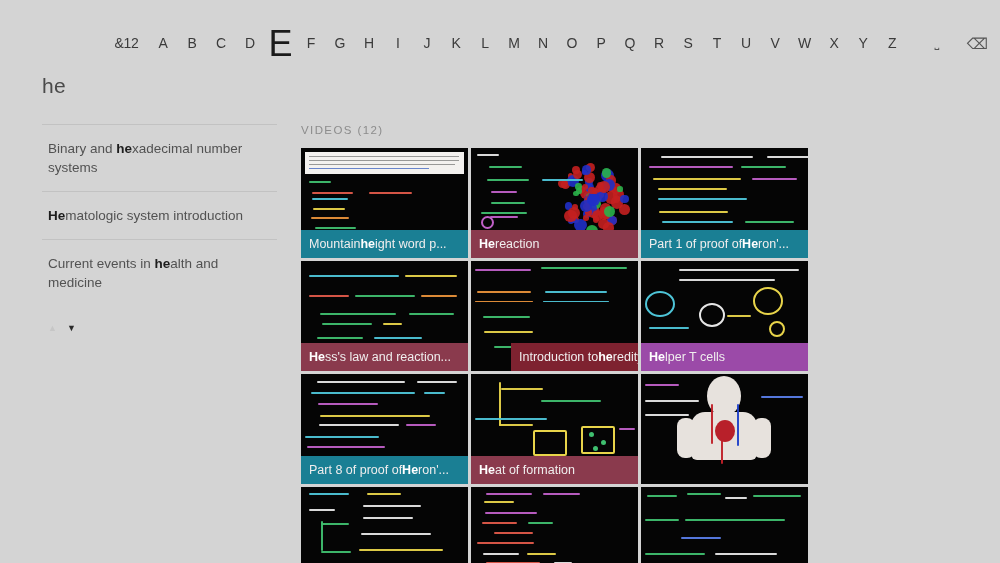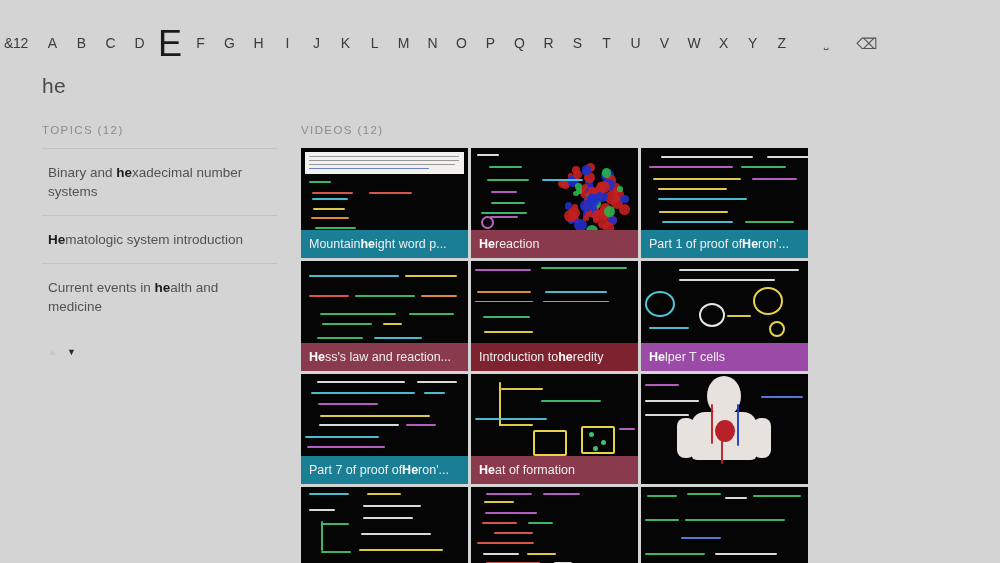--- a/index.html
+++ b/index.html
@@ -7,21 +7,21 @@
     width: 1000px; height: 563px;
     background: #d4d4d4;
     font-family: "Liberation Sans", sans-serif;
     overflow: hidden;
   }
   .app { position: relative; width: 1000px; height: 563px; background: #d4d4d4; }
 
   
   .alpha-bar {
     position: absolute; left: 0; top: 24px; width: 1000px; height: 38px;
-    display: flex; align-items: center; justify-content: flex-start;
+    display: flex; align-items: center; justify-content: flex-end;
   }
   .alpha-key {
     color: #3b3b3b; font-size: 14px; line-height: 1;
     padding: 0 0; margin: 0 8.5px; text-align: center; min-width: 12px;
     font-family: "Liberation Sans", sans-serif;
     cursor: default;
   }
   .alpha-key.num { letter-spacing: -0.3px; margin: 0 10px 0 4px; }
   .alpha-key.active {
     font-size: 36px; color: #1a1a1a; font-weight: 300;
@@ -59,21 +59,21 @@
   .tile { width: 167px; height: 110px; position: relative; overflow: hidden; background: #f97316; }
   .thumb { position: absolute; inset: 0; background: #050505; overflow: hidden; }
   .cap {
     position: absolute; left: 0; right: 0; bottom: 0; height: 28px;
     display: flex; align-items: center; padding: 0 8px;
     color: #f0eeee; font-size: 12.5px; font-weight: 400; white-space: nowrap; overflow: hidden;
   }
   .cap b { font-weight: 700; color: #ffffff; }
   .cap.teal { background: #1a7f94; }
   .cap.maroon { background: #8a3a4d; }
-  .cap.darkred { background: #7e2230; }
+  .cap.darkred { background: #7e2230; margin-left: 40px; }
   .cap.purple { background: #9b4aa8; }
 
   
   .ink { position: absolute; border-radius: 2px; }
   .stroke { position: absolute; height: 2px; border-radius: 2px; opacity: .95; }
   .stroke.v { width: 2px; height: auto; }
   .wbox { position: absolute; background: #f3f1ef; }
   .wline { position: absolute; height: 1px; background: #7a7a7a; opacity: .75; }
   .blob { position: absolute; border-radius: 50%; }
 </style>
@@ -110,21 +110,20 @@
       <div class="alpha-key">X</div>
       <div class="alpha-key">Y</div>
       <div class="alpha-key">Z</div>
       <div class="alpha-key icon icon-space">⎵</div>
       <div class="alpha-key icon">⌫</div>
     </div>
 
   <div class="query">he</div>
 
   <div class="topics-col">
-    <div class="section-head">TOPICS (12)</div>
     <div id="topicsList">
         <div class="topic-item"><span>Binary and </span><b>he</b><span>xadecimal number systems</span></div>
         <div class="topic-item"><span></span><b>He</b><span>matologic system introduction</span></div>
         <div class="topic-item"><span>Current events in </span><b>he</b><span>alth and medicine</span></div>
       </div>
     <div class="topics-nav">
       <span class="nav-arrow disabled">▲</span>
       <span class="nav-arrow">▼</span>
     </div>
   </div>
@@ -348,21 +347,21 @@
             <div class="stroke" style="left:9.57791324414211px;top:18.49336435883197px;width:104.60160823695333px;background:#4ec5d8;"></div>
             <div class="stroke" style="left:122.84764565015394px;top:18.49336435883197px;width:20.951330008600053px;background:#4ec5d8;"></div>
             <div class="stroke" style="left:17.250905288368813px;top:29.35356253098871px;width:59.93047144085722px;background:#c060c8;"></div>
             <div class="stroke" style="left:19.028156571625004px;top:40.83952597426014px;width:109.91472359398358px;background:#e8d44a;"></div>
             <div class="stroke" style="left:17.64650927040202px;top:49.75450545502508px;width:79.99112848465302px;background:#e6e6e6;"></div>
             <div class="stroke" style="left:105.37068813995575px;top:49.75450545502508px;width:29.258894221078663px;background:#c060c8;"></div>
             <div class="stroke" style="left:4.24007270754737px;top:61.971682961358965px;width:73.90821471815798px;background:#4ec5d8;"></div>
             <div class="stroke" style="left:5.974608288146555px;top:71.78114590371842px;width:78.33734682673821px;background:#c060c8;"></div>
           </div>
           <div class="cap teal">
-            <span>Part 7 of proof of </span>
+            <span>Part 8 of proof of </span>
             <b>He</b>
             <span>ron'...</span>
           </div>
         </div>
         <div class="tile">
           <div class="thumb">
             <div class="stroke v" style="left:28px;top:8px;height:44px;width:2px;background:#e8d44a;"></div>
             <div class="stroke" style="left:28px;top:50px;width:34px;background:#e8d44a;"></div>
             <div class="stroke" style="left:30px;top:14px;width:42px;background:#e8d44a;"></div>
             <div class="stroke" style="left:70px;top:26px;width:60px;background:#3fbf6f;"></div>

